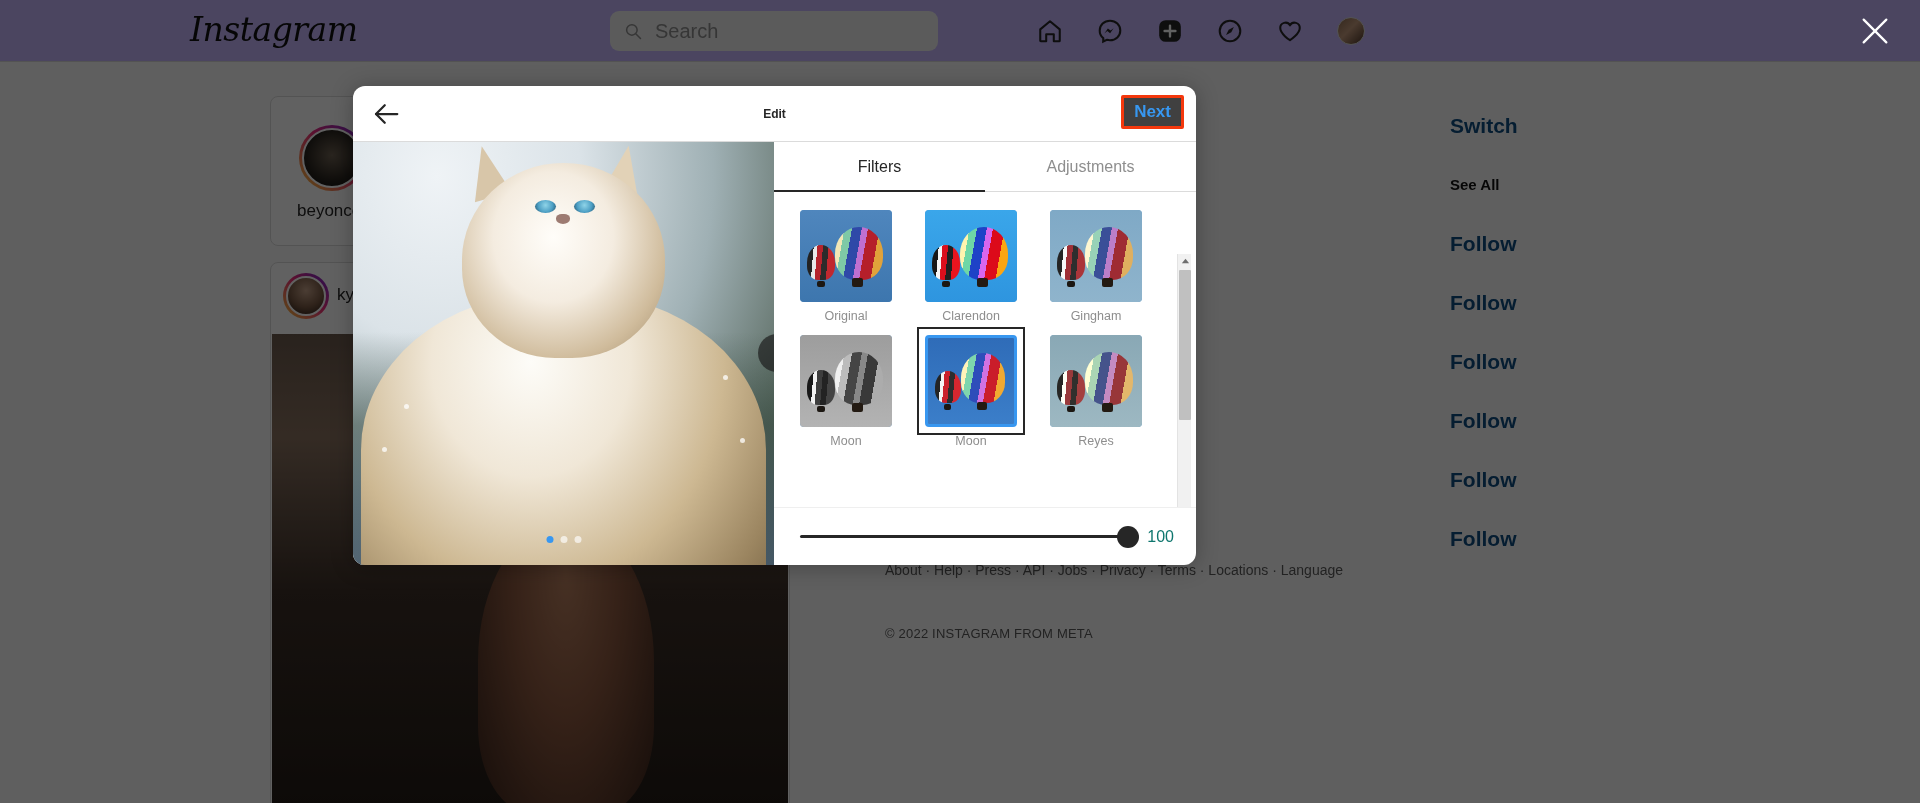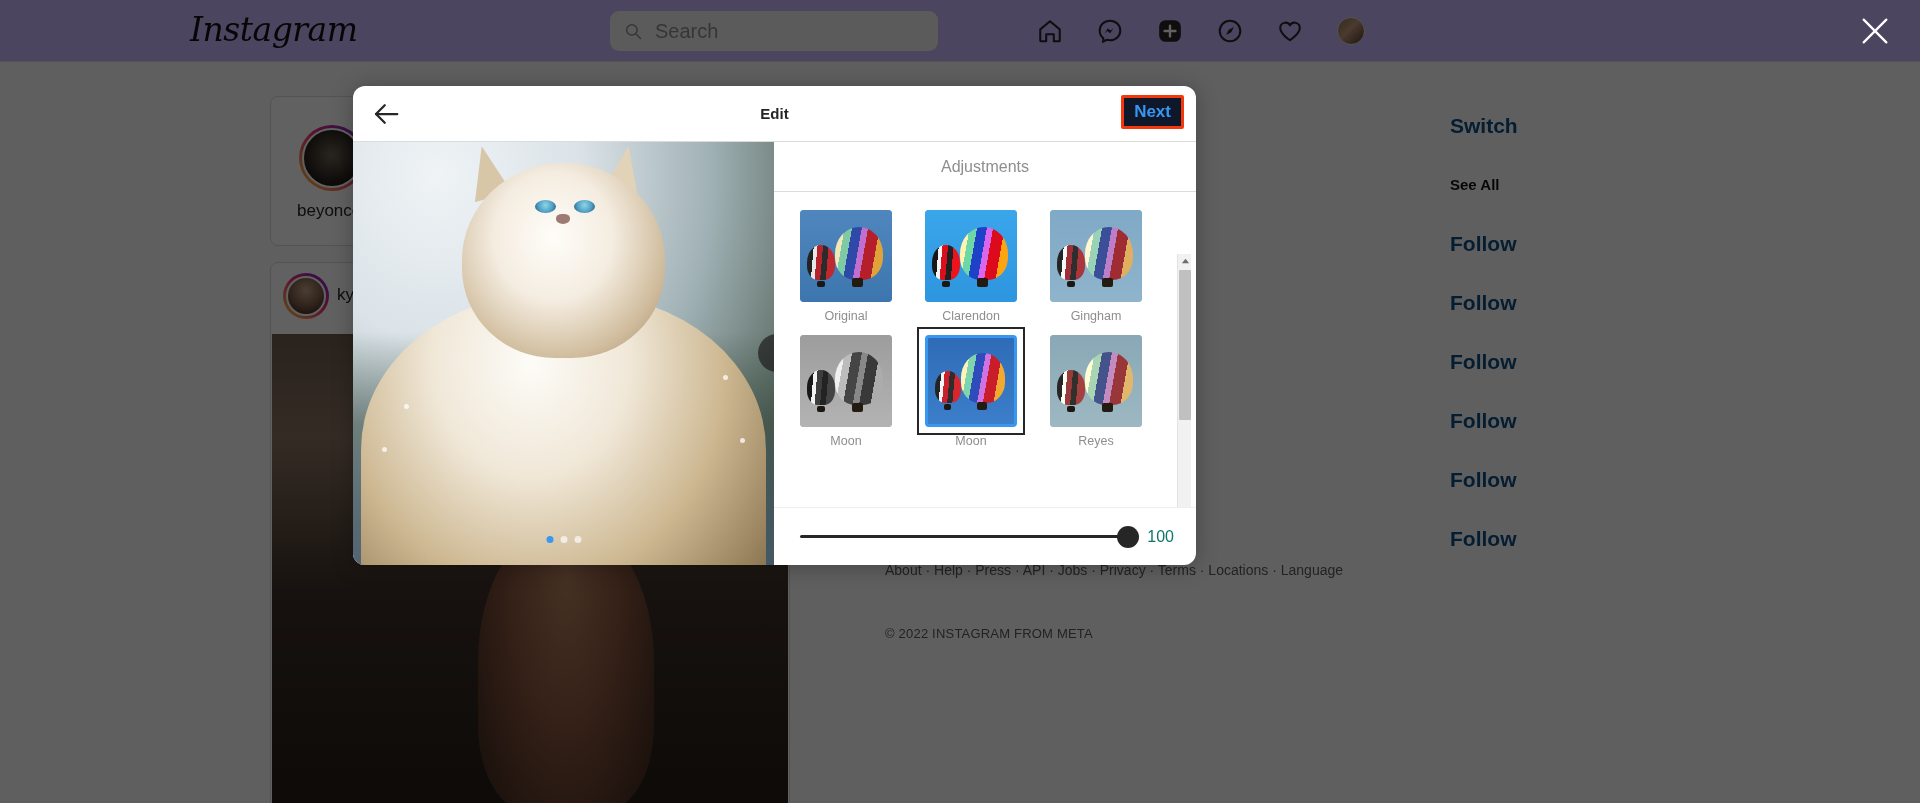--- a/index.html
+++ b/index.html
@@ -117,28 +117,28 @@
     background: #fff; border-radius: 12px; overflow: hidden;
     z-index: 60;
     box-shadow: 0 2px 22px rgba(0,0,0,.28);
   }
   .modal-head {
     height: 56px; border-bottom: 1px solid #dbdbdb;
     display: flex; align-items: center; position: relative;
   }
   .back-btn { position: absolute; left: 18px; top: 13px; width: 30px; height: 30px; cursor: pointer; }
   .modal-title {
-    width: 100%; text-align: center; font-size: 15px; font-weight: 600; color: #262626;
+    width: 100%; text-align: center; font-size: 12px; font-weight: 600; color: #262626;
   }
   .next-wrap {
     position: absolute; right: 12px; top: 9px;
     padding: 4px 10px;
     border: 3px solid #f4380d;
     border-radius: 2px;
-    background: #0f172a;
+    background: #404040;
   }
   .next-btn { color: #3797f0; font-size: 17px; font-weight: 600; cursor: pointer; }
 
   .modal-body { display: flex; height: 423px; }
 
   .preview {
     position: relative; width: 421px; height: 423px; overflow: hidden;
     background: #c8d4dc;
   }
   .cat-scene { position: absolute; inset: 0; }
@@ -445,20 +445,23 @@
         <div class="carousel-dots">
           <span class="dot active"></span>
           <span class="dot"></span>
           <span class="dot"></span>
         </div>
       </div>
 
       <div class="panel">
 
         <div class="tabs">
+          <div class="tab active">
+            <span>Filters</span>
+          </div>
           <div class="tab">
             <span>Adjustments</span>
           </div>
         </div>
 
         <div class="filters-scroll">
           <div class="filter-grid">
 
             <div class="filter-cell">
               <div class="thumb-box">

